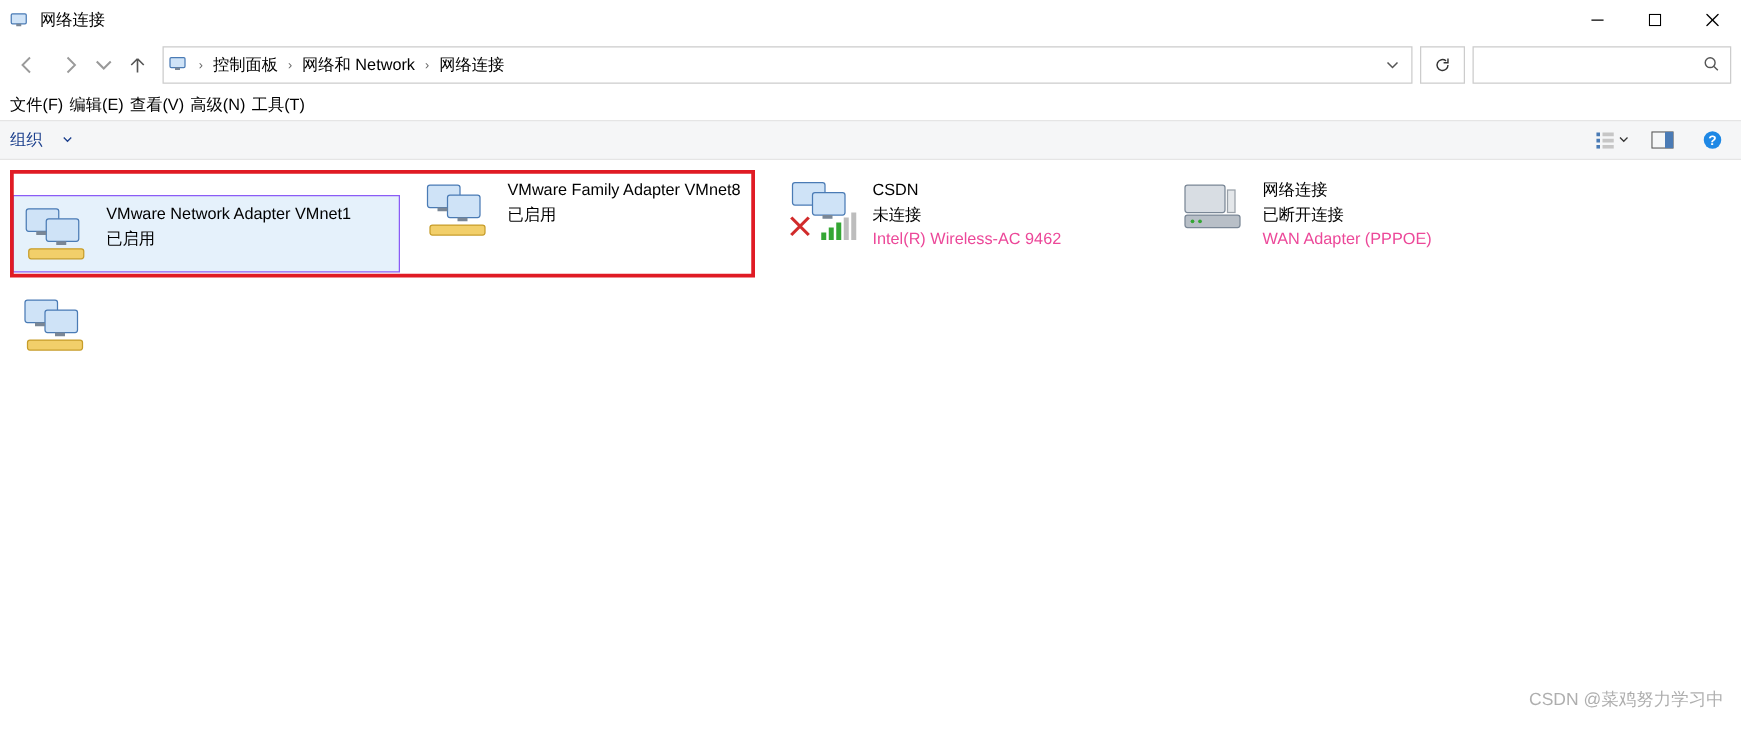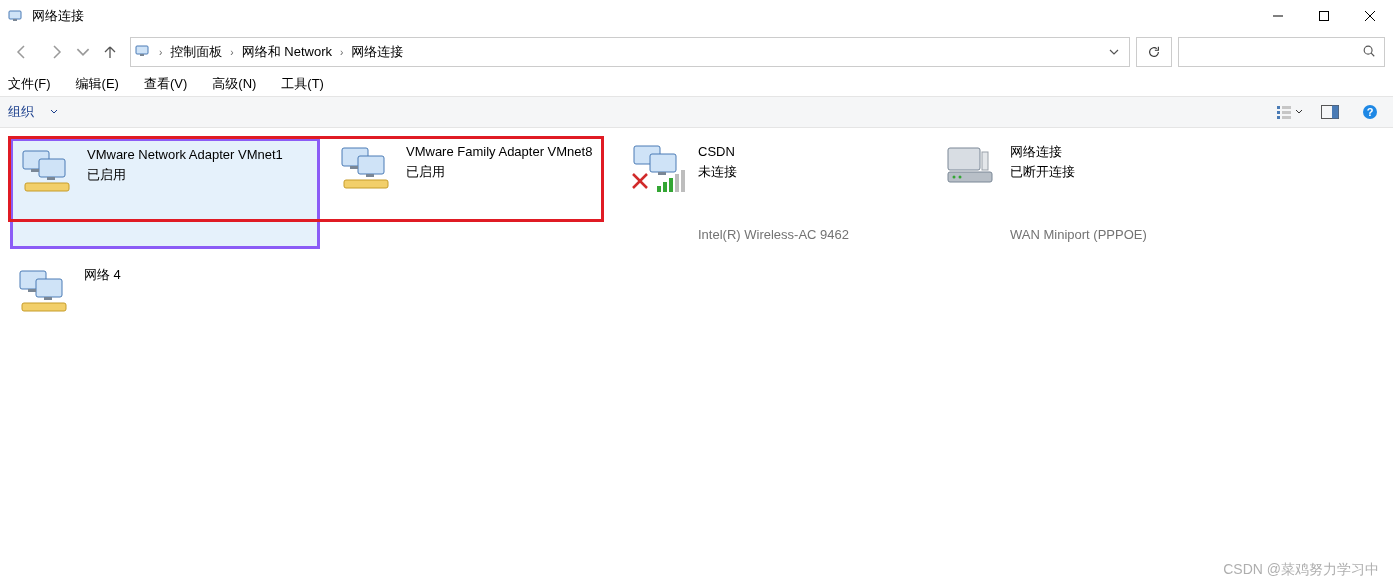--- a/index.html
+++ b/index.html
@@ -96,21 +96,21 @@
     align-items: center;
     justify-content: flex-end;
     padding: 0 8px;
     color: #555;
   }
   .menubar {
     display: flex;
     align-items: center;
     height: 24px;
     padding: 0 8px;
-    gap: 25px;
+    gap: 5px;
     font-size: 13px;
   }
   .toolbar {
     display: flex;
     align-items: center;
     height: 30px;
     background: #f5f6f7;
     border-top: 1px solid #e5e5e5;
     border-bottom: 1px solid #e5e5e5;
     padding: 0 8px;
@@ -157,41 +157,42 @@
   }
   .adapter {
     width: 300px;
     display: flex;
     align-items: flex-start;
     padding: 4px 6px;
     box-sizing: border-box;
     gap: 12px;
   }
   .adapter.selected {
-    border: 3px solid #8b5cf6;
+    border: 1px solid #8b5cf6;
     background: #e5f1fb;
     width: 310px;
+    margin-top: 18px;
   }
   .adapter .ico {
     width: 56px;
     height: 52px;
     flex-shrink: 0;
     position: relative;
   }
   .adapter .meta {
     line-height: 1.5;
     font-size: 13px;
   }
   .adapter .line1 { color: #000; }
   .adapter .line2 { color: #000000; }
-  .adapter .line3 { color: #737373; margin-top: 44px; }
+  .adapter .line3 { color: #ec4899; }
   .watermark {
     position: absolute;
     right: 14px;
-    bottom: 6px;
+    bottom: 16px;
     color: rgba(120,120,120,0.6);
     font-size: 14px;
   }
   
   .monitor-rect { fill: #cfe3f7; stroke: #4a7bb5; stroke-width: 1; }
   .monitor-stand { fill: #7a8796; }
   .plug { fill: #f2cf6a; stroke: #c79d2a; }
   .wifi-bar { fill: #34a634; }
   .wifi-bar.off { fill: #bdbdbd; }
   .red-x { stroke: #d12b2b; stroke-width: 2.5; }
@@ -400,35 +401,34 @@
           <rect x="6" y="6" width="32" height="22" fill="#d8dde3" stroke="#7a8796" rx="2"></rect>
           <rect x="6" y="30" width="44" height="10" fill="#b8bfc7" stroke="#7a8796" rx="2"></rect>
           <rect x="40" y="10" width="6" height="18" fill="#e4e7ea" stroke="#9aa1a9"></rect>
           <circle cx="12" cy="35" r="1.5" fill="#34a634"></circle>
           <circle cx="18" cy="35" r="1.5" fill="#34a634"></circle>
         </svg>
       </div>
       <div class="meta">
         <div class="line1">网络连接</div>
         <div class="line2">已断开连接</div>
-        <div class="line3">WAN Miniport (PPPOE)</div>
+        <div class="line3">WAN Adapter (PPPOE)</div>
       </div>
     </div>
 
     <div class="adapter" style="width:310px">
       <div class="ico">
         <svg viewBox="0 0 56 52">
           <rect x="4" y="6" width="26" height="18" class="monitor-rect" rx="2"></rect>
           <rect x="20" y="14" width="26" height="18" class="monitor-rect" rx="2"></rect>
           <rect x="12" y="24" width="8" height="3" class="monitor-stand"></rect>
           <rect x="28" y="32" width="8" height="3" class="monitor-stand"></rect>
           <rect x="6" y="38" width="44" height="8" class="plug" rx="2"></rect>
         </svg>
       </div>
       <div class="meta">
-        <div class="line2">网络 4</div>
       </div>
     </div>
 
   </div>
 </div>
 
 <div class="watermark">CSDN @菜鸡努力学习中</div>
 
 </body></html>

